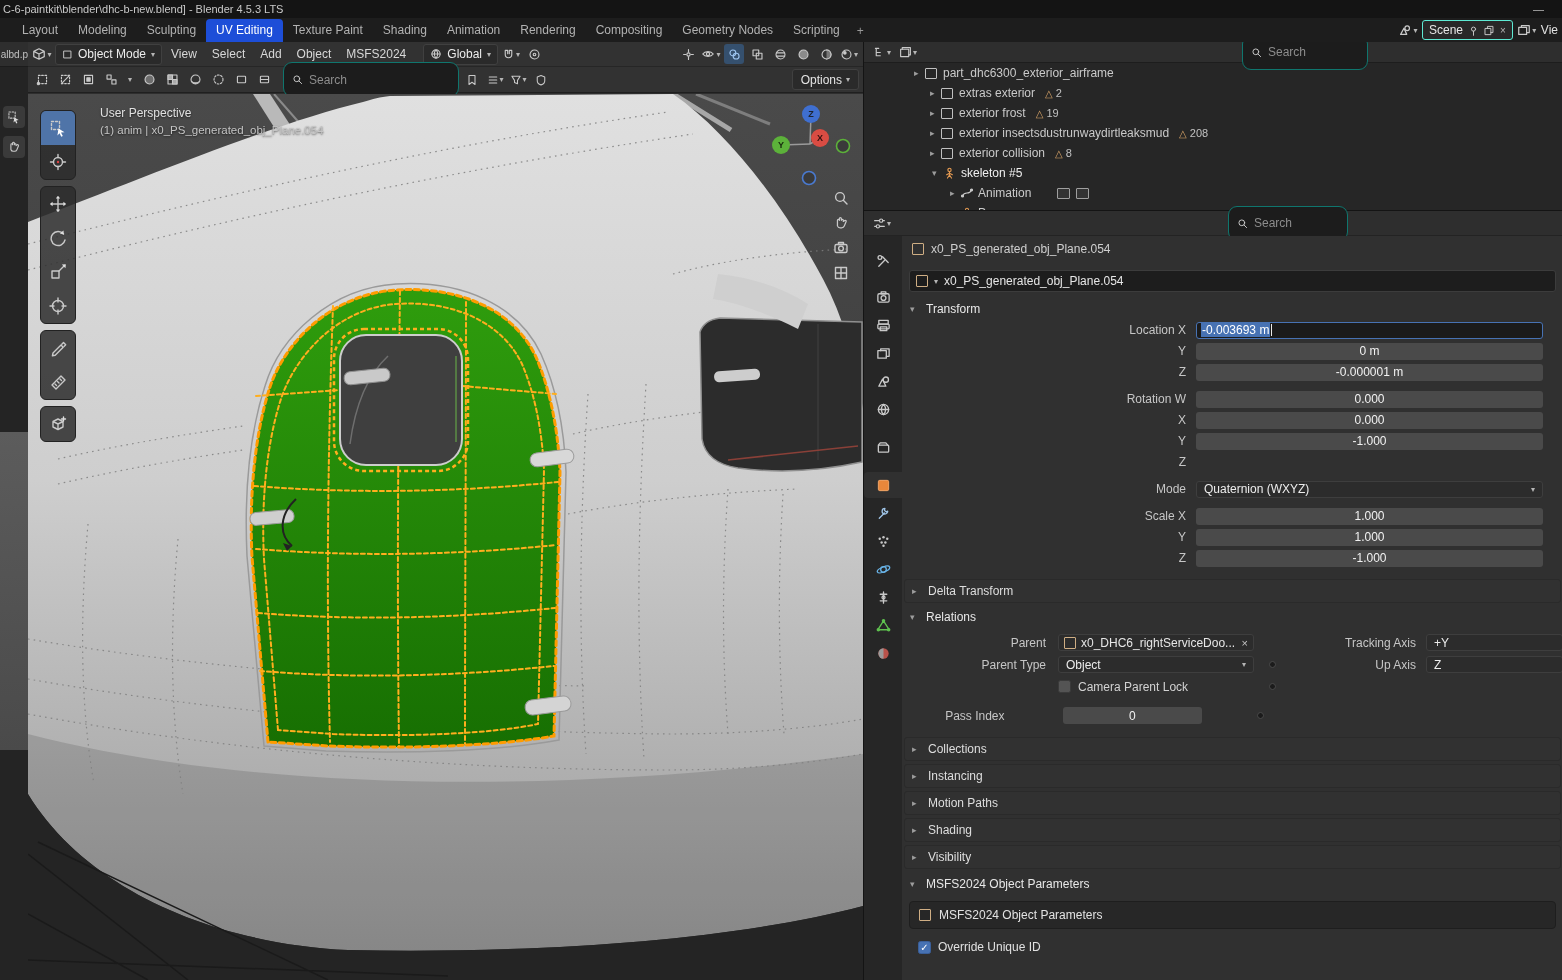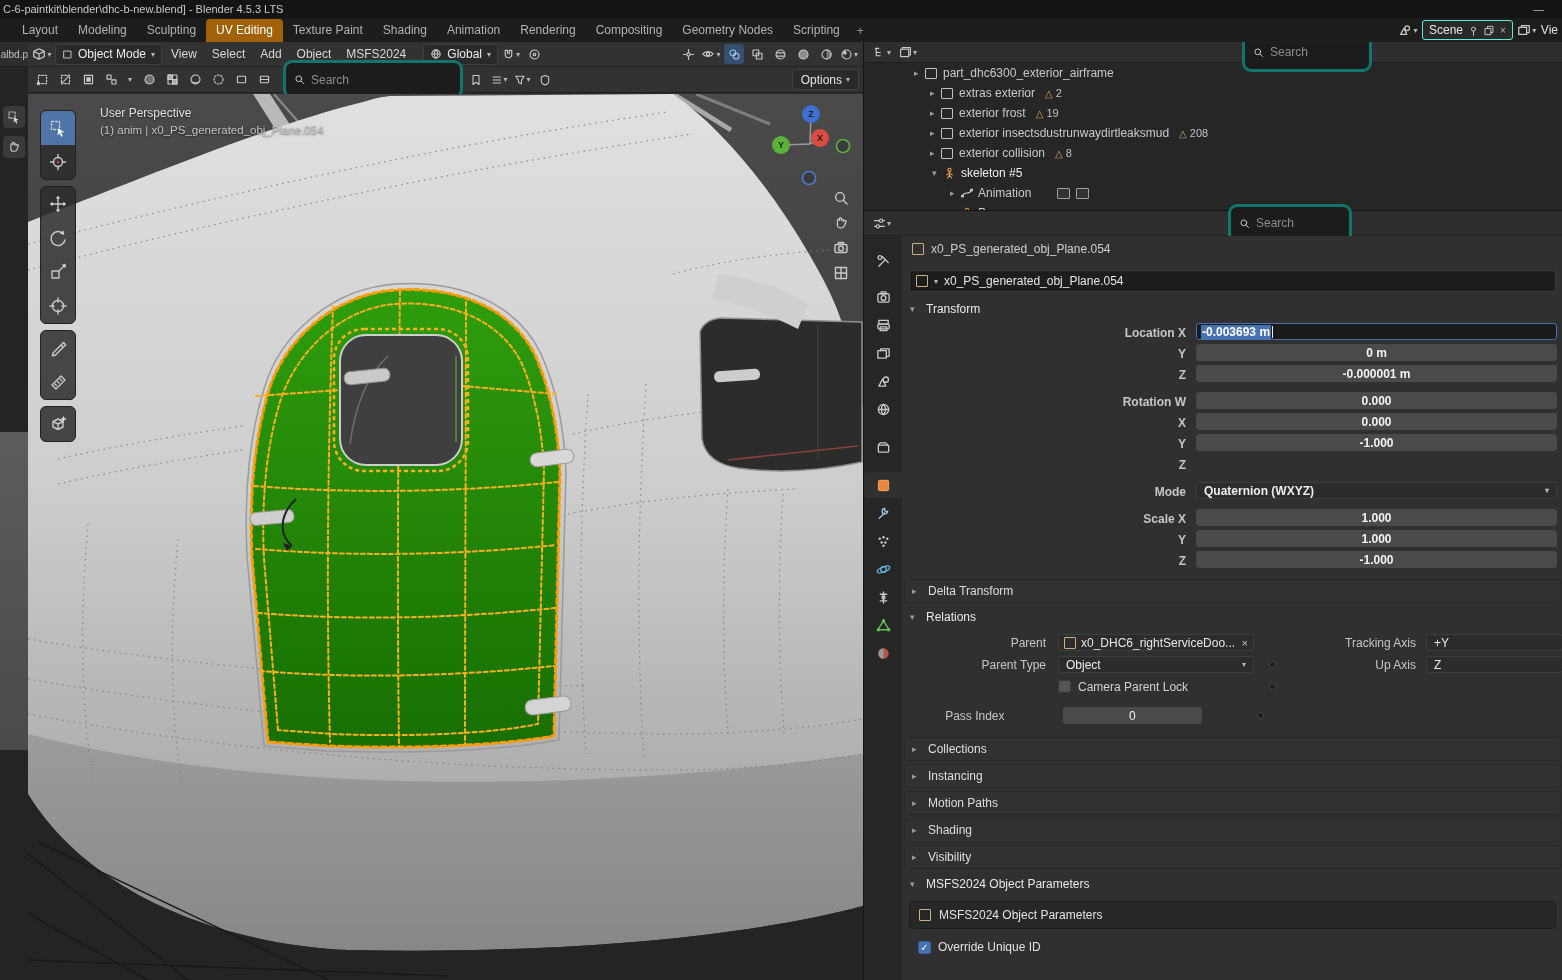--- a/index.html
+++ b/index.html
@@ -4,30 +4,30 @@
 <style>
   html,body{margin:0;padding:0;background:#111;}
   #root{position:relative;width:1562px;height:980px;background:#1f1f1f;font-family:"Liberation Sans",sans-serif;color:#cfcfcf;overflow:hidden;font-size:12px;}
   .abs{position:absolute;}
   
   .titlebar{left:0;top:0;width:1562px;height:18px;background:#141414;display:flex;align-items:center;padding-left:3px;box-sizing:border-box;font-size:11px;color:#c9c9c9;justify-content:flex-end;}
   .titlebar .min{margin-left:auto;margin-right:18px;color:#bbb;}
   
   .topbar{left:0;top:18px;width:1562px;height:24px;background:#1d1d1d;display:flex;align-items:flex-end;padding-left:12px;box-sizing:border-box;}
   .wtab{padding:4px 10px 5px;color:#b2b2b2;border-radius:4px 4px 0 0;white-space:nowrap;cursor:default;}
-  .wtab.active{background:#a16207;color:#ffffff;}
+  .wtab.active{background:#1d4ed8;color:#ffffff;}
   .addtab{padding:4px 7px;color:#999;}
   .tb-right{position:absolute;right:0;top:0;height:24px;display:flex;align-items:center;gap:4px;padding-right:4px;}
   .pillfield{display:flex;align-items:center;gap:5px;background:#282828;border:1px solid #5eead4;border-radius:3px;height:18px;padding:0 6px;color:#e6e6e6;}
   .caret{font-size:8px;color:#b5b5b5;}
   .mini{font-size:10px;color:#b5b5b5;}
   
   .ib{display:flex;align-items:center;justify-content:center;height:20px;min-width:20px;border-radius:3px;gap:1px;}
   svg.ic{stroke:#c9c9c9;stroke-width:1.4;fill:none;stroke-linecap:round;stroke-linejoin:round;display:block;}
-  .searchbox{display:flex;align-items:center;gap:6px;background:#1c1c1c;border:3px solid #0f766e;border-radius:9px;height:17px;padding:8px 8px;color:#8d8d8d;}
+  .searchbox{display:flex;align-items:center;gap:6px;background:#1c1c1c;border:1px solid #0f766e;border-radius:9px;height:17px;padding:8px 8px;color:#8d8d8d;}
   .tri{font-size:9px;color:#9d9d9d;width:11px;display:inline-block;}
   
   .uvstrip{left:0;top:42px;width:28px;height:938px;background:#242424;border-right:1px solid #161616;}
   .uvstrip .hd{height:24px;background:#2e2e2e;border-bottom:1px solid #1c1c1c;font-size:10px;color:#c2c2c2;display:flex;align-items:center;padding-left:2px;overflow:hidden;white-space:nowrap;justify-content:flex-end;}
   .uvstrip .lightblock{position:absolute;left:0;top:390px;width:28px;height:318px;background:linear-gradient(#5c5c5c,#4a4a4a);}
   .uvtool{position:absolute;left:3px;width:22px;height:22px;border-radius:4px;background:#3a3a3a;display:flex;align-items:center;justify-content:center;}
   
   .viewport{left:28px;top:42px;width:835px;height:938px;background:#2e2e2e;}
   .vh1{height:25px;background:#323232;border-bottom:1px solid #262626;display:flex;align-items:center;gap:3px;padding:0 4px;box-sizing:border-box;}
   .vh2{height:26px;background:#323232;border-bottom:1px solid #1f1f1f;display:flex;align-items:center;gap:3px;padding:0 4px;box-sizing:border-box;}
@@ -54,21 +54,21 @@
   
   .props{left:863px;top:210px;width:699px;height:770px;background:#303030;border-left:1px solid #141414;border-top:1px solid #141414;}
   .phd{height:25px;background:#2e2e2e;border-bottom:1px solid #232323;display:flex;align-items:center;gap:6px;padding:0 8px;box-sizing:border-box;}
   .ptabs{position:absolute;left:0;top:25px;width:38px;bottom:0;background:#262626;display:flex;flex-direction:column;align-items:center;padding-top:12px;box-sizing:border-box;}
   .ptab{width:38px;height:26px;display:flex;align-items:center;justify-content:center;margin-bottom:2px;}
   .ptab.active{background:#303030;border-radius:4px 0 0 4px;}
   .pcontent{position:absolute;left:38px;top:25px;right:0;bottom:0;background:#303030;overflow:hidden;}
   .crumb{height:26px;display:flex;align-items:center;gap:7px;padding-left:10px;color:#cfcfcf;}
   .namerow{margin:8px 7px 6px;height:20px;background:#1d1d1d;border:1px solid #3c3c3c;border-radius:3px;display:flex;align-items:center;gap:6px;padding:0 6px;color:#e6e6e6;}
   .panelhdr{height:22px;display:flex;align-items:center;gap:5px;padding-left:8px;color:#e8e8e8;}
-  .prow{display:flex;align-items:flex-end;height:20px;margin:0 6px 1px 0;font-weight:bold;}
+  .prow{display:flex;align-items:center;height:20px;margin:0 20px 1px 0;}
   .plabel{width:294px;text-align:right;padding-right:10px;color:#c6c6c6;box-sizing:border-box;}
   .nf{flex:1;height:17px;background:#4a4a4a;border-radius:3px;display:flex;align-items:center;justify-content:center;color:#f2f2f2;}
   .dd{flex:1;height:17px;background:#2c2c2c;border:1px solid #3e3e3e;border-radius:3px;display:flex;align-items:center;padding:0 7px;color:#ececec;box-sizing:border-box;}
   .dd .caret{margin-left:auto;}
   .editfield{flex:1;height:17px;background:#1b1b1b;border:1px solid #4772b3;border-radius:3px;display:flex;align-items:center;padding:0 4px;box-sizing:border-box;}
   .sel{background:#4772b3;color:#fff;padding:0 1px;}
   .tcaret{width:1px;height:12px;background:#eaeaea;margin-left:1px;}
   .cpanel{height:22px;margin:0 2px 3px;background:#313131;border-radius:3px;border:1px solid #2a2a2a;display:flex;align-items:center;gap:5px;padding-left:7px;color:#dedede;}
   .rrow{display:flex;align-items:center;height:21px;margin-bottom:1px;}
   .rlab1{width:144px;text-align:right;color:#c6c6c6;}

